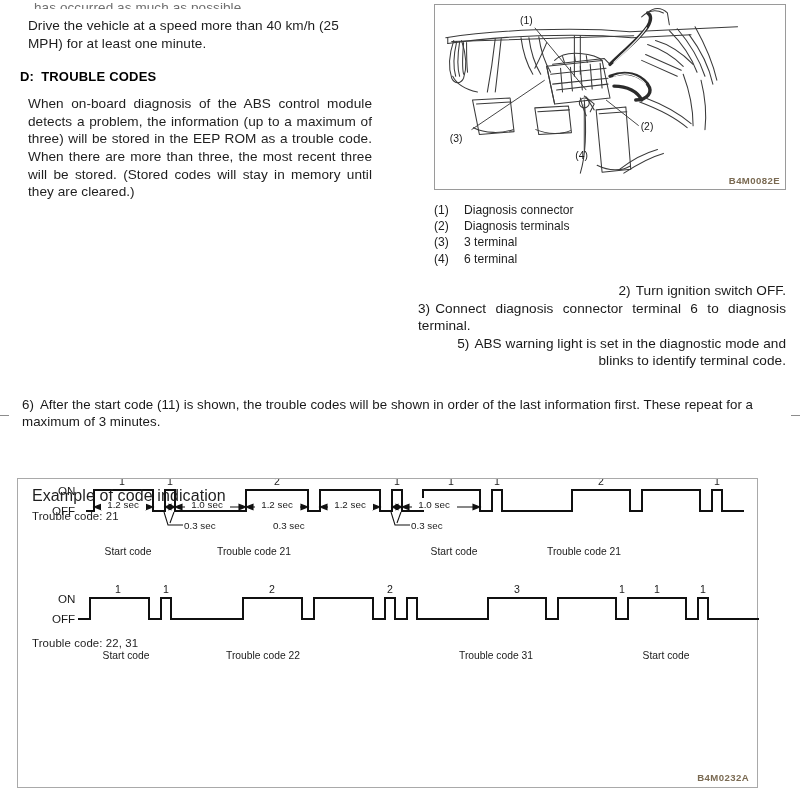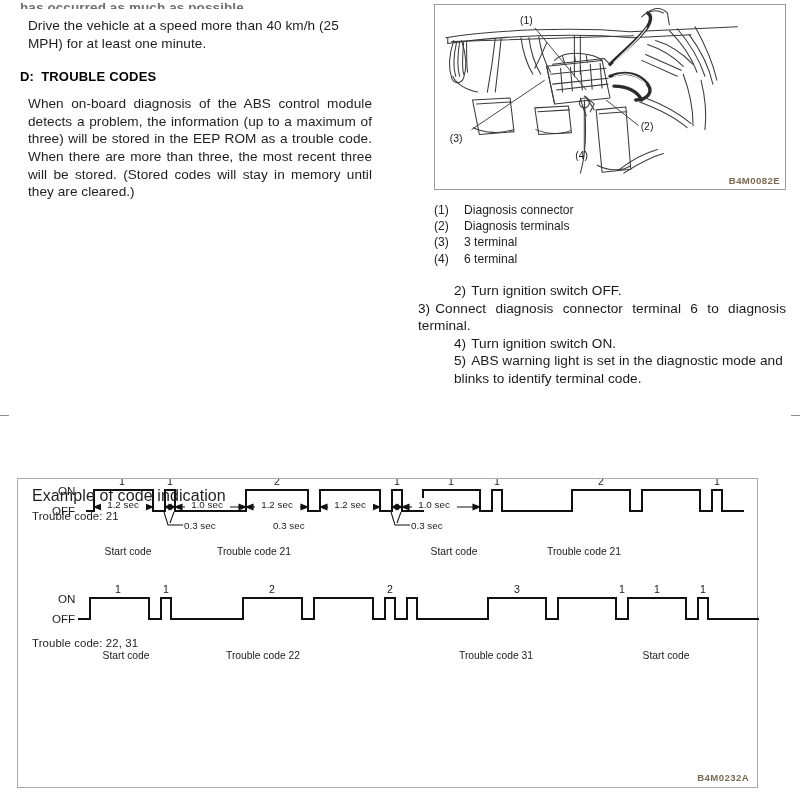--- a/index.html
+++ b/index.html
@@ -13,23 +13,22 @@
     overflow:hidden;
     -webkit-font-smoothing:antialiased;
   }
 
   
   #top-region { position:absolute; left:0; top:0; width:800px; height:388px; }
 
   #left-col { position:absolute; left:20px; top:0; width:360px; }
   .clipped-line {
     font-size:13.5px; line-height:15px; color:#6f6f6f;
-    height:9px; overflow:hidden; margin:0 0 1px 0;
+    height:9px; overflow:hidden; margin:0 0 1px 14px;
     letter-spacing:.1px;
-    font-weight:bold;
   }
   .body-par {
     font-size:13.6px; line-height:17.6px; margin:8px;
     text-align:justify; letter-spacing:.05px; color:#1e1e1e;
   }
   .body-par.nojust { text-align:left; }
   h2.section-head {
     font-size:13px; font-weight:bold; margin:17px 0 11px 0;
     letter-spacing:.2px; color:#000;
   }
@@ -53,21 +52,21 @@
   .legend-row .num { width:30px; flex:none; }
   .legend-row .txt { flex:1; }
 
   
   #right-steps { position:absolute; left:418px; top:282px; width:368px; }
   .step {
     font-size:13.6px; line-height:17.6px; text-align:justify;
     margin:0; letter-spacing:.05px;
   }
   .step .sn { margin-right:5px; }
-  .step.last { text-align:left;margin-left:36px; }
+  .step.last { text-align:right;margin-left:36px; }
 
   
   #wide-block { position:absolute; left:22px; top:396px; width:756px; }
   .wide-par { font-size:13.3px; line-height:17.4px; margin:0; letter-spacing:.05px; }
   .wide-par .sn { margin-right:6px; }
   #note-block { margin-top:14px; }
 
   .reg-tick { position:absolute; top:415px; width:9px; height:1.4px; background:#8c8c8c; }
   .reg-tick.left { left:0; }
   .reg-tick.right { right:0; }
@@ -233,32 +232,32 @@
   </div>
 
   <div id="right-steps">
     <p class="step last">
       <span class="sn">2)</span><span>Turn ignition switch OFF.</span>
     </p>
     <p class="step">
       <span class="sn">3)</span><span>Connect diagnosis connector terminal 6 to diagnosis terminal.</span>
     </p>
     <p class="step last">
-      <span class="sn">4)</span><span>Turn ignition switch ON.</span>
-    </p>
-    <p class="step last">
       <span class="sn">5)</span><span>ABS warning light is set in the diagnostic mode and blinks to identify terminal code.</span>
     </p>
   </div>
 </div>
 
 <div class="reg-tick left"></div>
 <div class="reg-tick right"></div>
 
 <div id="wide-block">
+  <p class="wide-par">
+    <span class="sn">6)</span><span>After the start code (11) is shown, the trouble codes will be shown in order of the last information first. These repeat for a maximum of 3 minutes.</span>
+  </p>
 </div>
 
 <div id="diagram-box">
   <span class="dg-title">Example of code indication</span>
   <span class="dg-sub" id="sub1">Trouble code: 21</span>
 
   
   <svg id="wave1" viewBox="0 0 741 100">
 
     <text x="40" y="16" font-size="11.6">ON</text>

